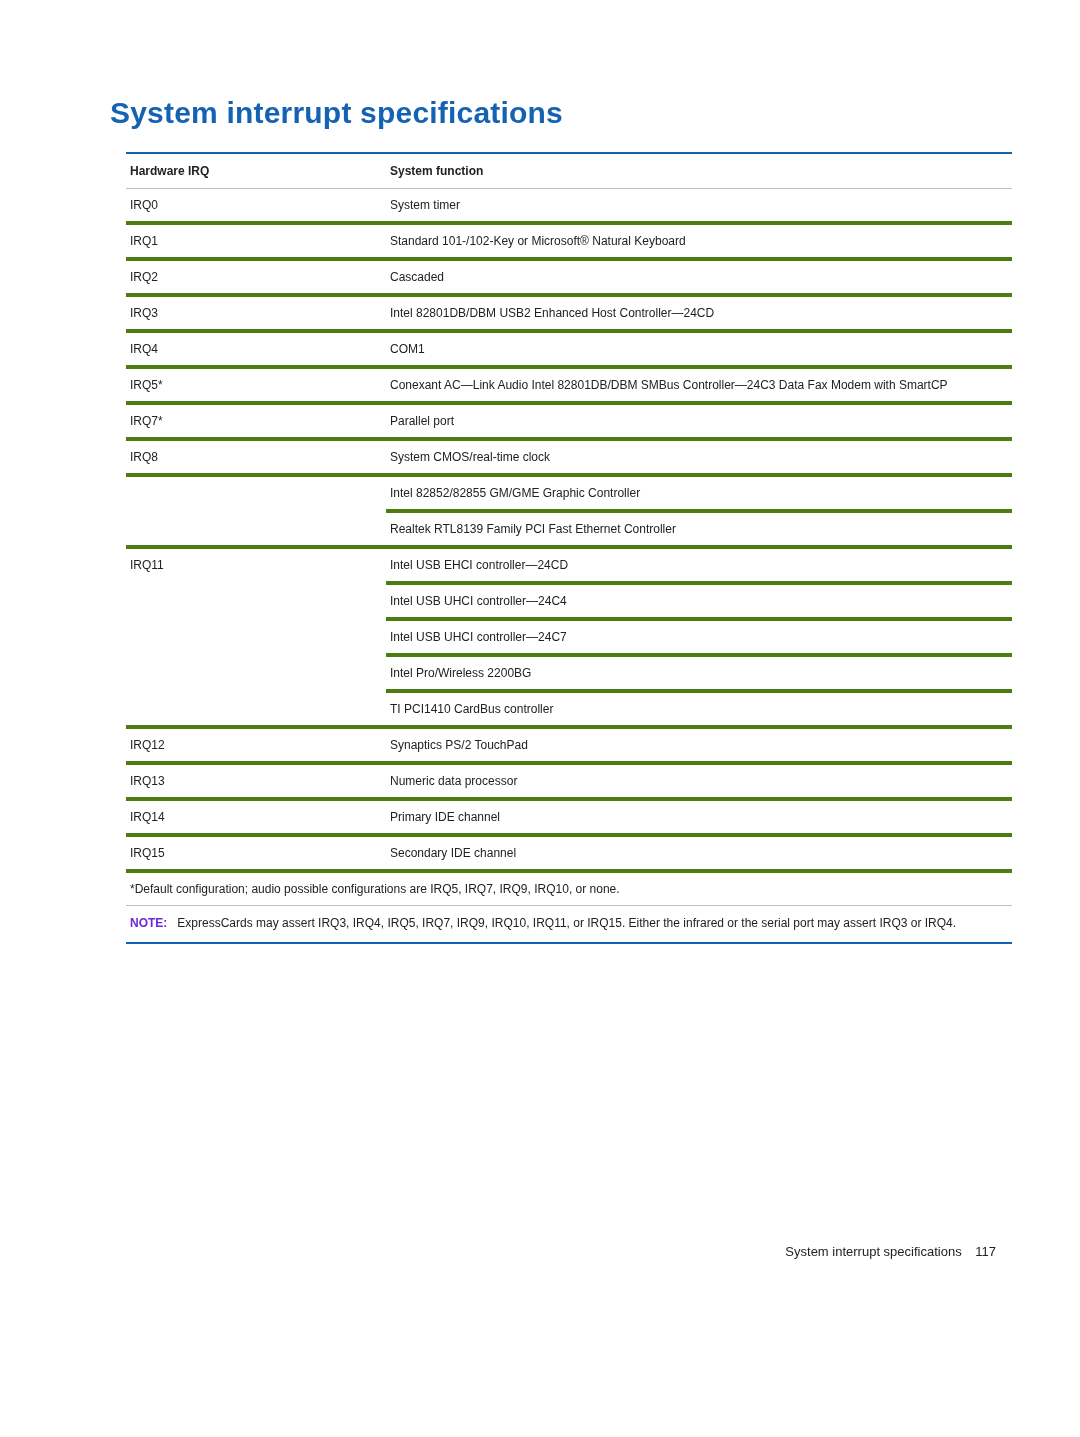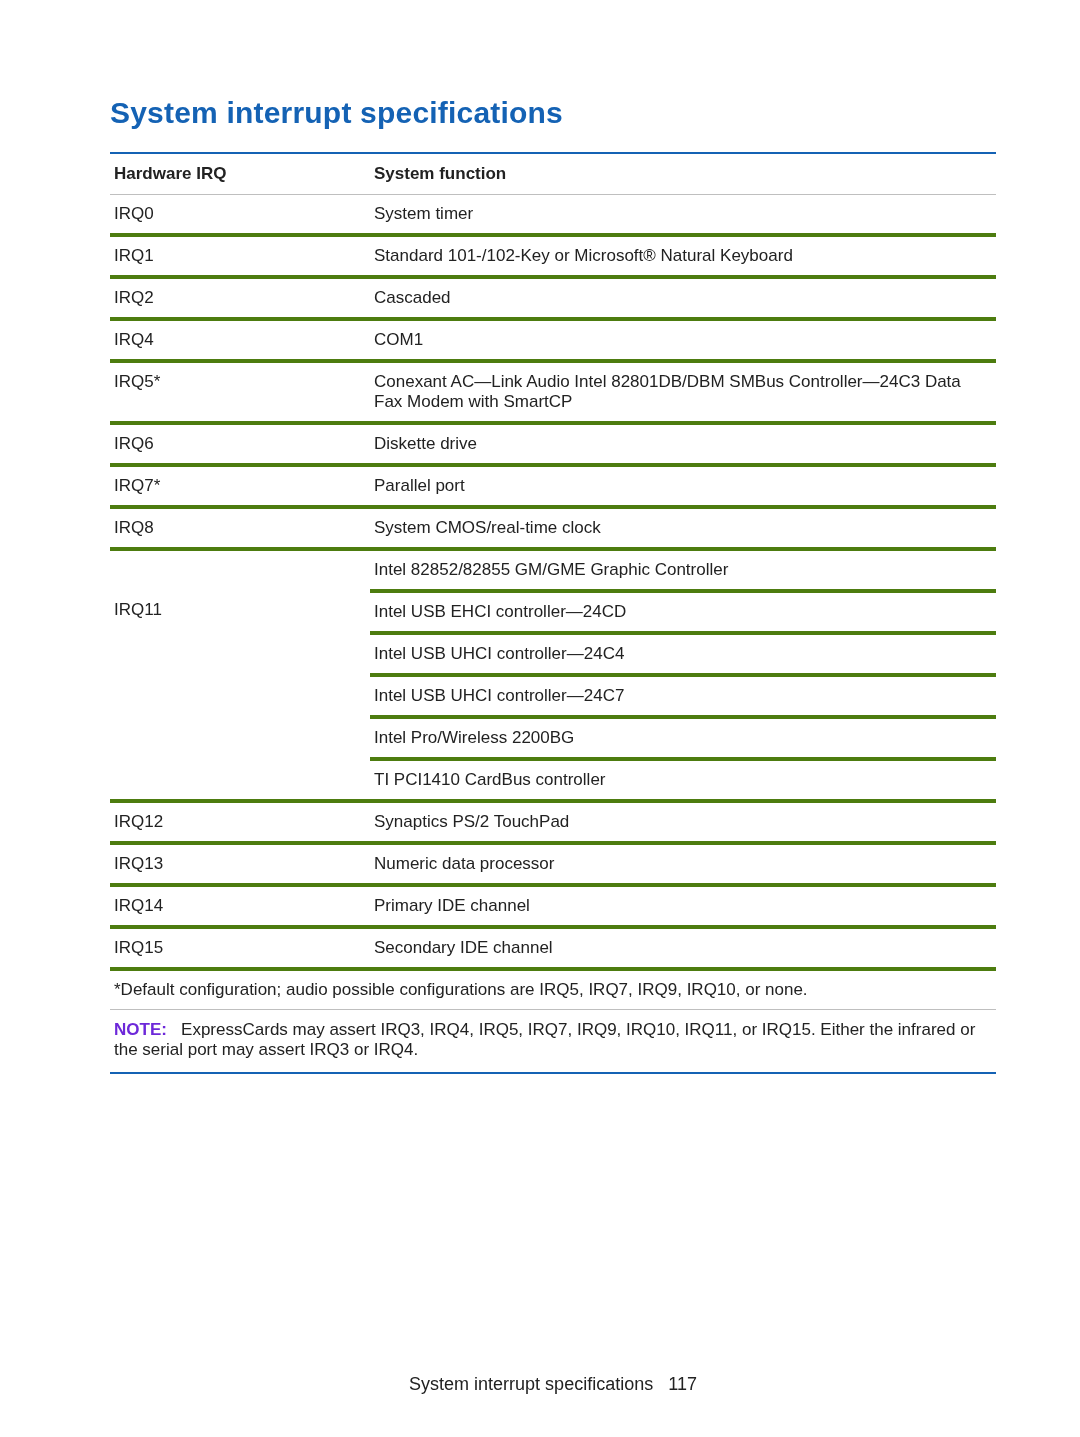--- a/index.html
+++ b/index.html
@@ -17,22 +17,23 @@
     .heading {
       color: #1462b4;
       font-size: 30px;
       font-weight: 700;
       margin: 0 0 22px 0;
       letter-spacing: 0.2px;
     }
     .table {
       width: 100%;
       border-collapse: collapse;
-      font-size: 17px;
+      font-size: 12px;
       color: #222;
+      margin-left: 16px;
     }
     .table .top-rule td, .table .top-rule th {
       border-top: 2px solid #1462b4;
     }
     .table th {
       text-align: left;
       font-weight: 700;
       padding: 10px 4px 10px 4px;
       border-bottom: 1px solid #bfbfbf;
     }
@@ -53,22 +54,22 @@
       border-bottom: 2px solid #1462b4;
       padding: 10px 4px 12px 4px;
     }
     .note-label {
       color: #6d28d9;
       font-weight: 700;
     }
     .col-irq { width: 260px; }
     .footer {
       margin-top: 300px;
-      text-align: center;
-      font-size: 18px;
+      text-align: right;
+      font-size: 13px;
       color: #222;
     }
     .footer .pg {
       display: inline-block;
       margin-left: 10px;
     }
   </style>
 </head>
 <body>
 
@@ -94,46 +95,50 @@
         </tr>
         <tr>
           <td>IRQ1</td>
           <td>Standard 101-/102-Key or Microsoft® Natural Keyboard</td>
         </tr>
         <tr>
           <td>IRQ2</td>
           <td>Cascaded</td>
         </tr>
         <tr>
+          <td>IRQ3</td>
+          <td>Intel 82801DB/DBM USB2 Enhanced Host Controller—24CD</td>
+        </tr>
+        <tr>
           <td>IRQ4</td>
           <td>COM1</td>
         </tr>
         <tr>
           <td>IRQ5*</td>
           <td>Conexant AC—Link Audio Intel 82801DB/DBM SMBus Controller—24C3 Data Fax Modem with SmartCP</td>
         </tr>
         <tr>
-          <td>IRQ6</td>
-          <td>Diskette drive</td>
-        </tr>
-        <tr>
           <td>IRQ7*</td>
           <td>Parallel port</td>
         </tr>
         <tr>
           <td>IRQ8</td>
           <td>System CMOS/real-time clock</td>
         </tr>
       </tbody>
 
     <tbody id="tbody-g10">
 
         <tr>
           <td class="no-border"></td>
           <td>Intel 82852/82855 GM/GME Graphic Controller</td>
+        </tr>
+        <tr>
+          <td></td>
+          <td>Realtek RTL8139 Family PCI Fast Ethernet Controller</td>
         </tr>
       </tbody>
 
     <tbody id="tbody-g11">
 
     <tr>
           <td class="no-border">IRQ11</td>
           <td>Intel USB EHCI controller—24CD</td>
         </tr>
         <tr>

